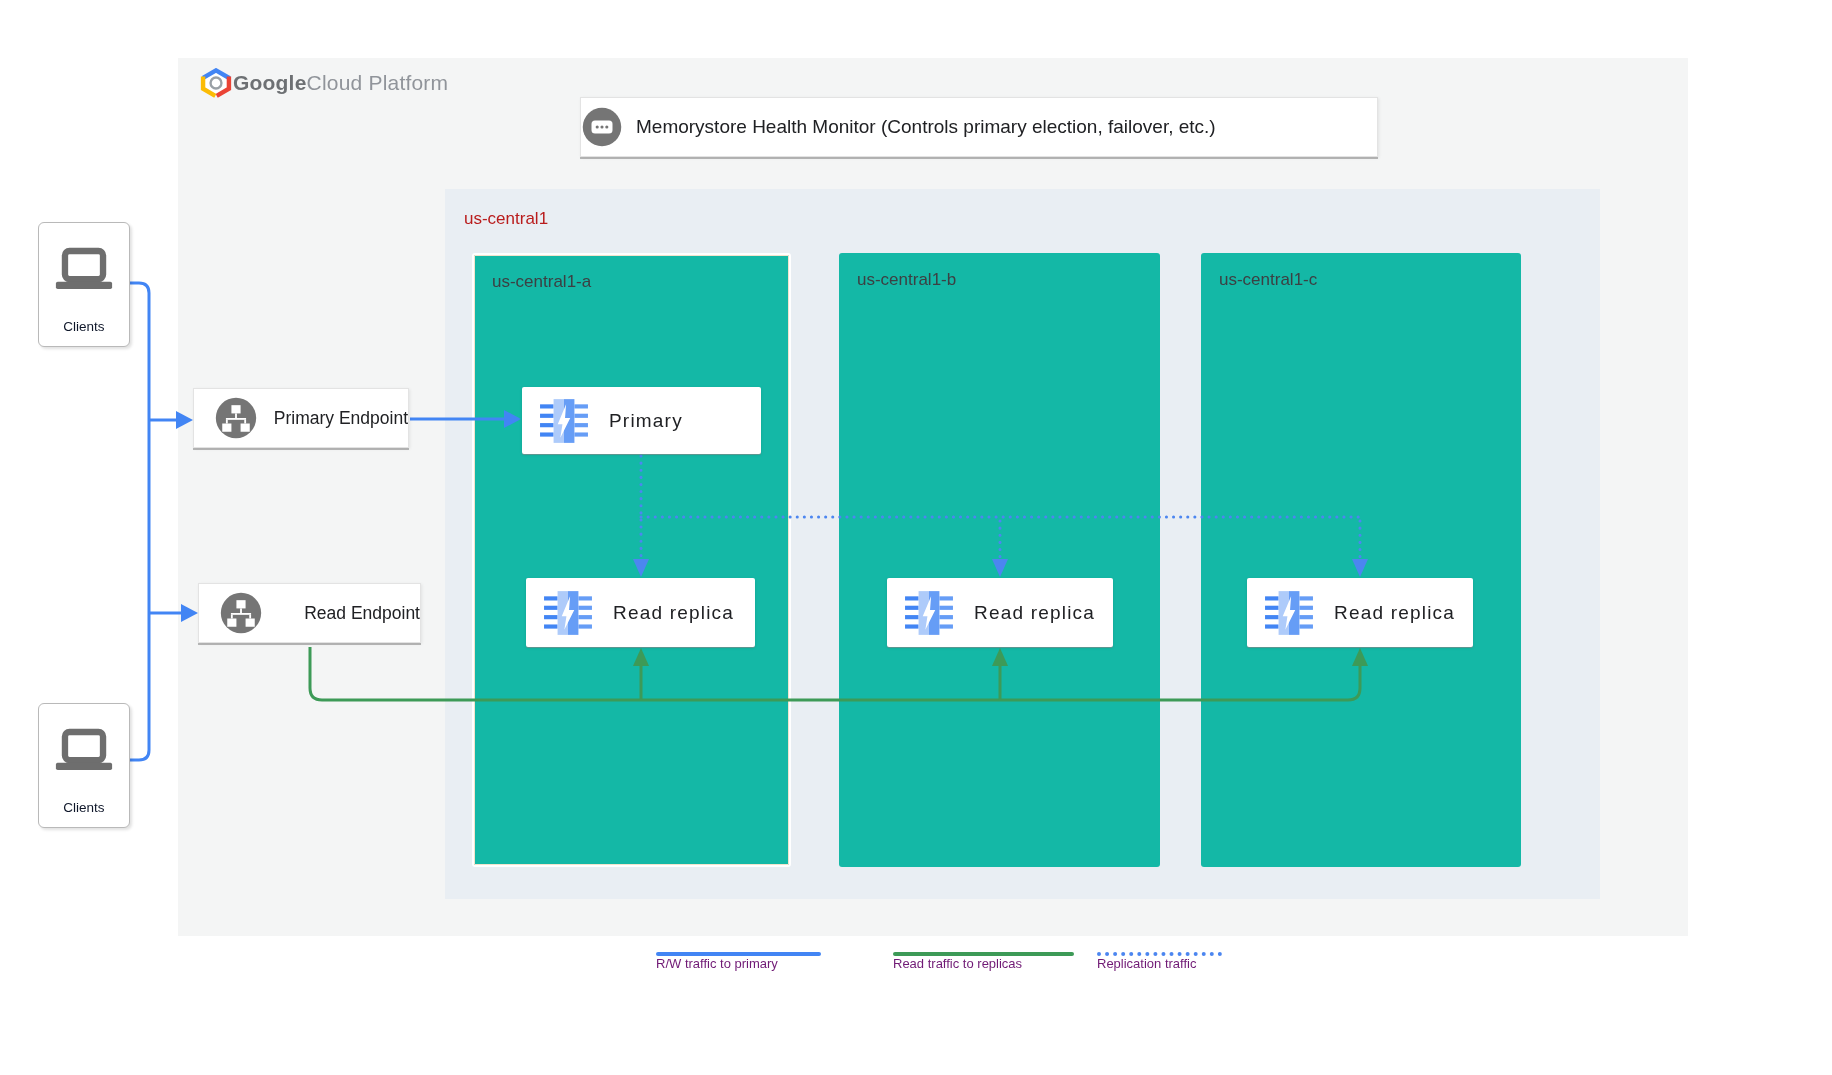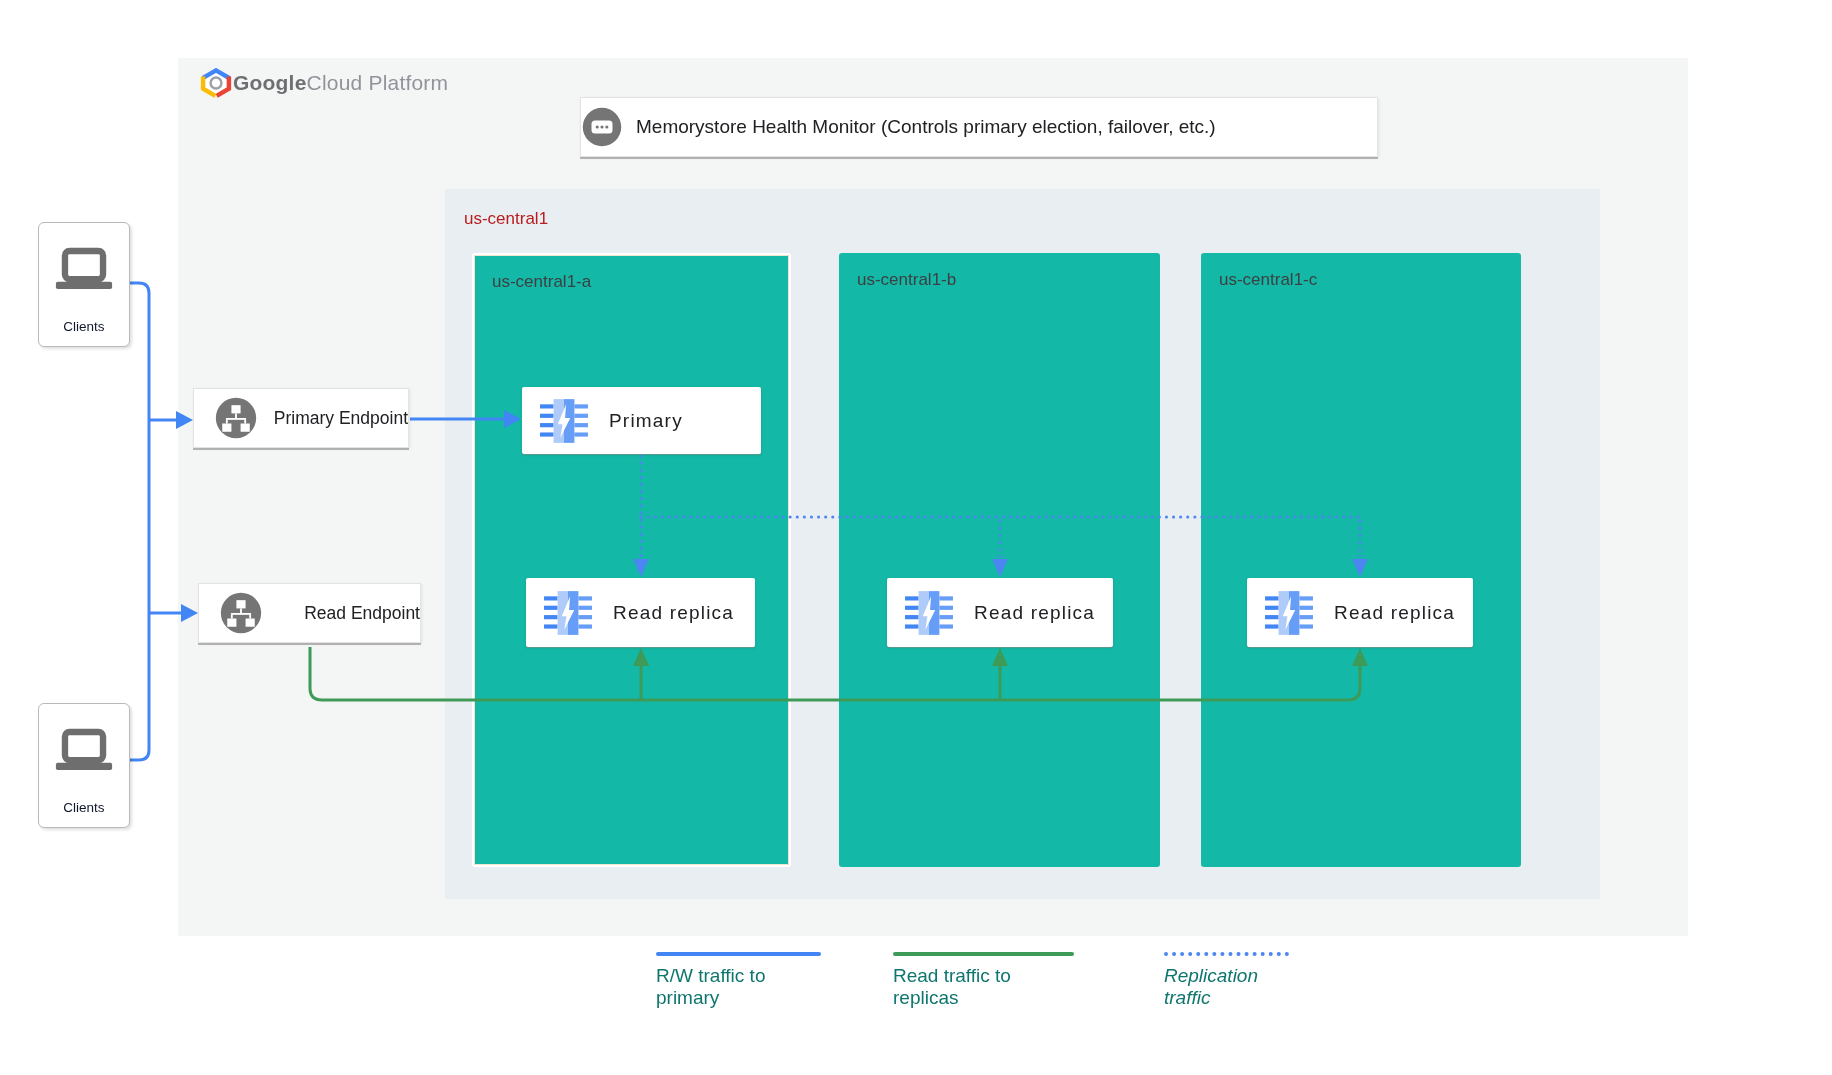--- a/index.html
+++ b/index.html
@@ -57,24 +57,24 @@
   svg.connectors { position: absolute; left: 0; top: 0; width: 1832px; height: 1075px;
     pointer-events: none; }
 
   
   .legend { position: absolute; top: 952px; left: 0; width: 1832px; }
   .legend-item { position: absolute; }
   .legend-line { height: 0; }
   .line-blue-solid  { border-top: 4px solid #4285f4; border-radius: 2px; }
   .line-green-solid { border-top: 4px solid #3d9a57; border-radius: 2px; }
   .line-blue-dotted { border-top: 4px dotted #4c86f0; }
-  .legend-label { margin-top: 9px; font-size: 19px; color: #0f766e; font-weight: 500; }
+  .legend-label { font-size: 13px; color: #701a75; font-weight: 500; }
   .li-1 { left: 656px; width: 165px; }
   .li-2 { left: 893px; width: 181px; }
-  .li-3 { left: 1164px; width: 125px; font-style: italic; }
+  .li-3 { left: 1097px; width: 125px; }
 
   .icon-circle { flex: 0 0 auto; }
 </style>
 </head>
 <body>
 
 <div class="canvas">
 
   <div class="gcp-panel"></div>
 

